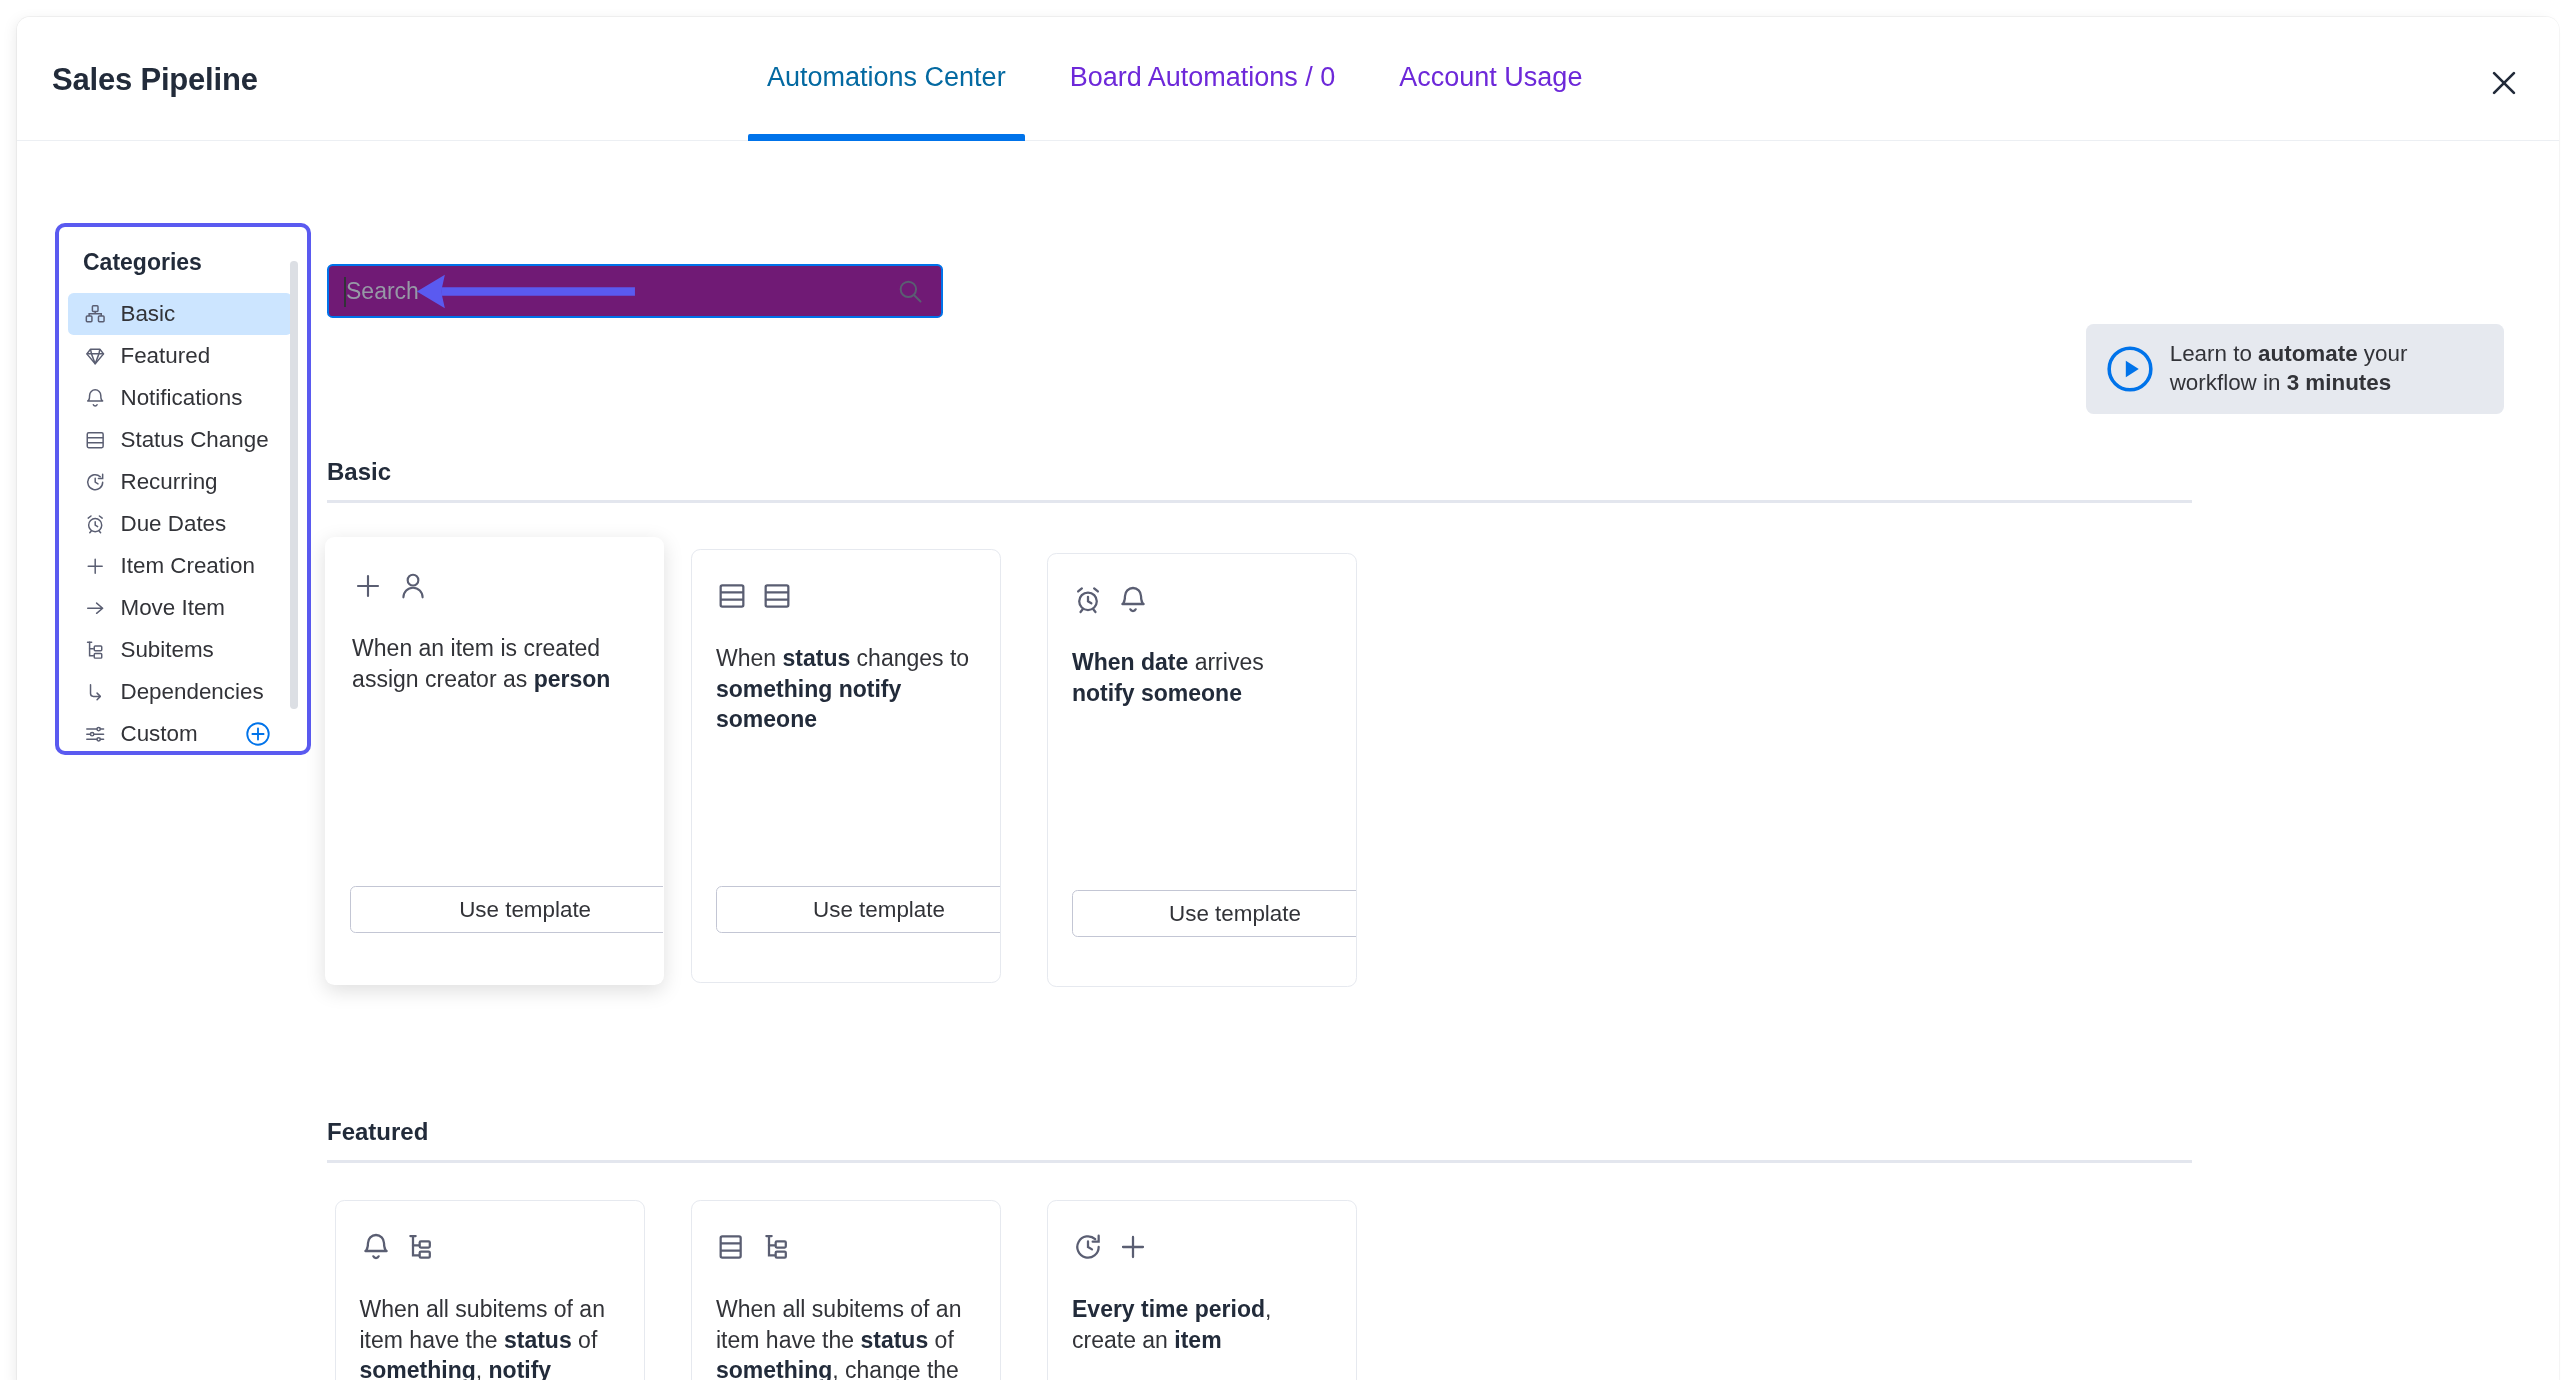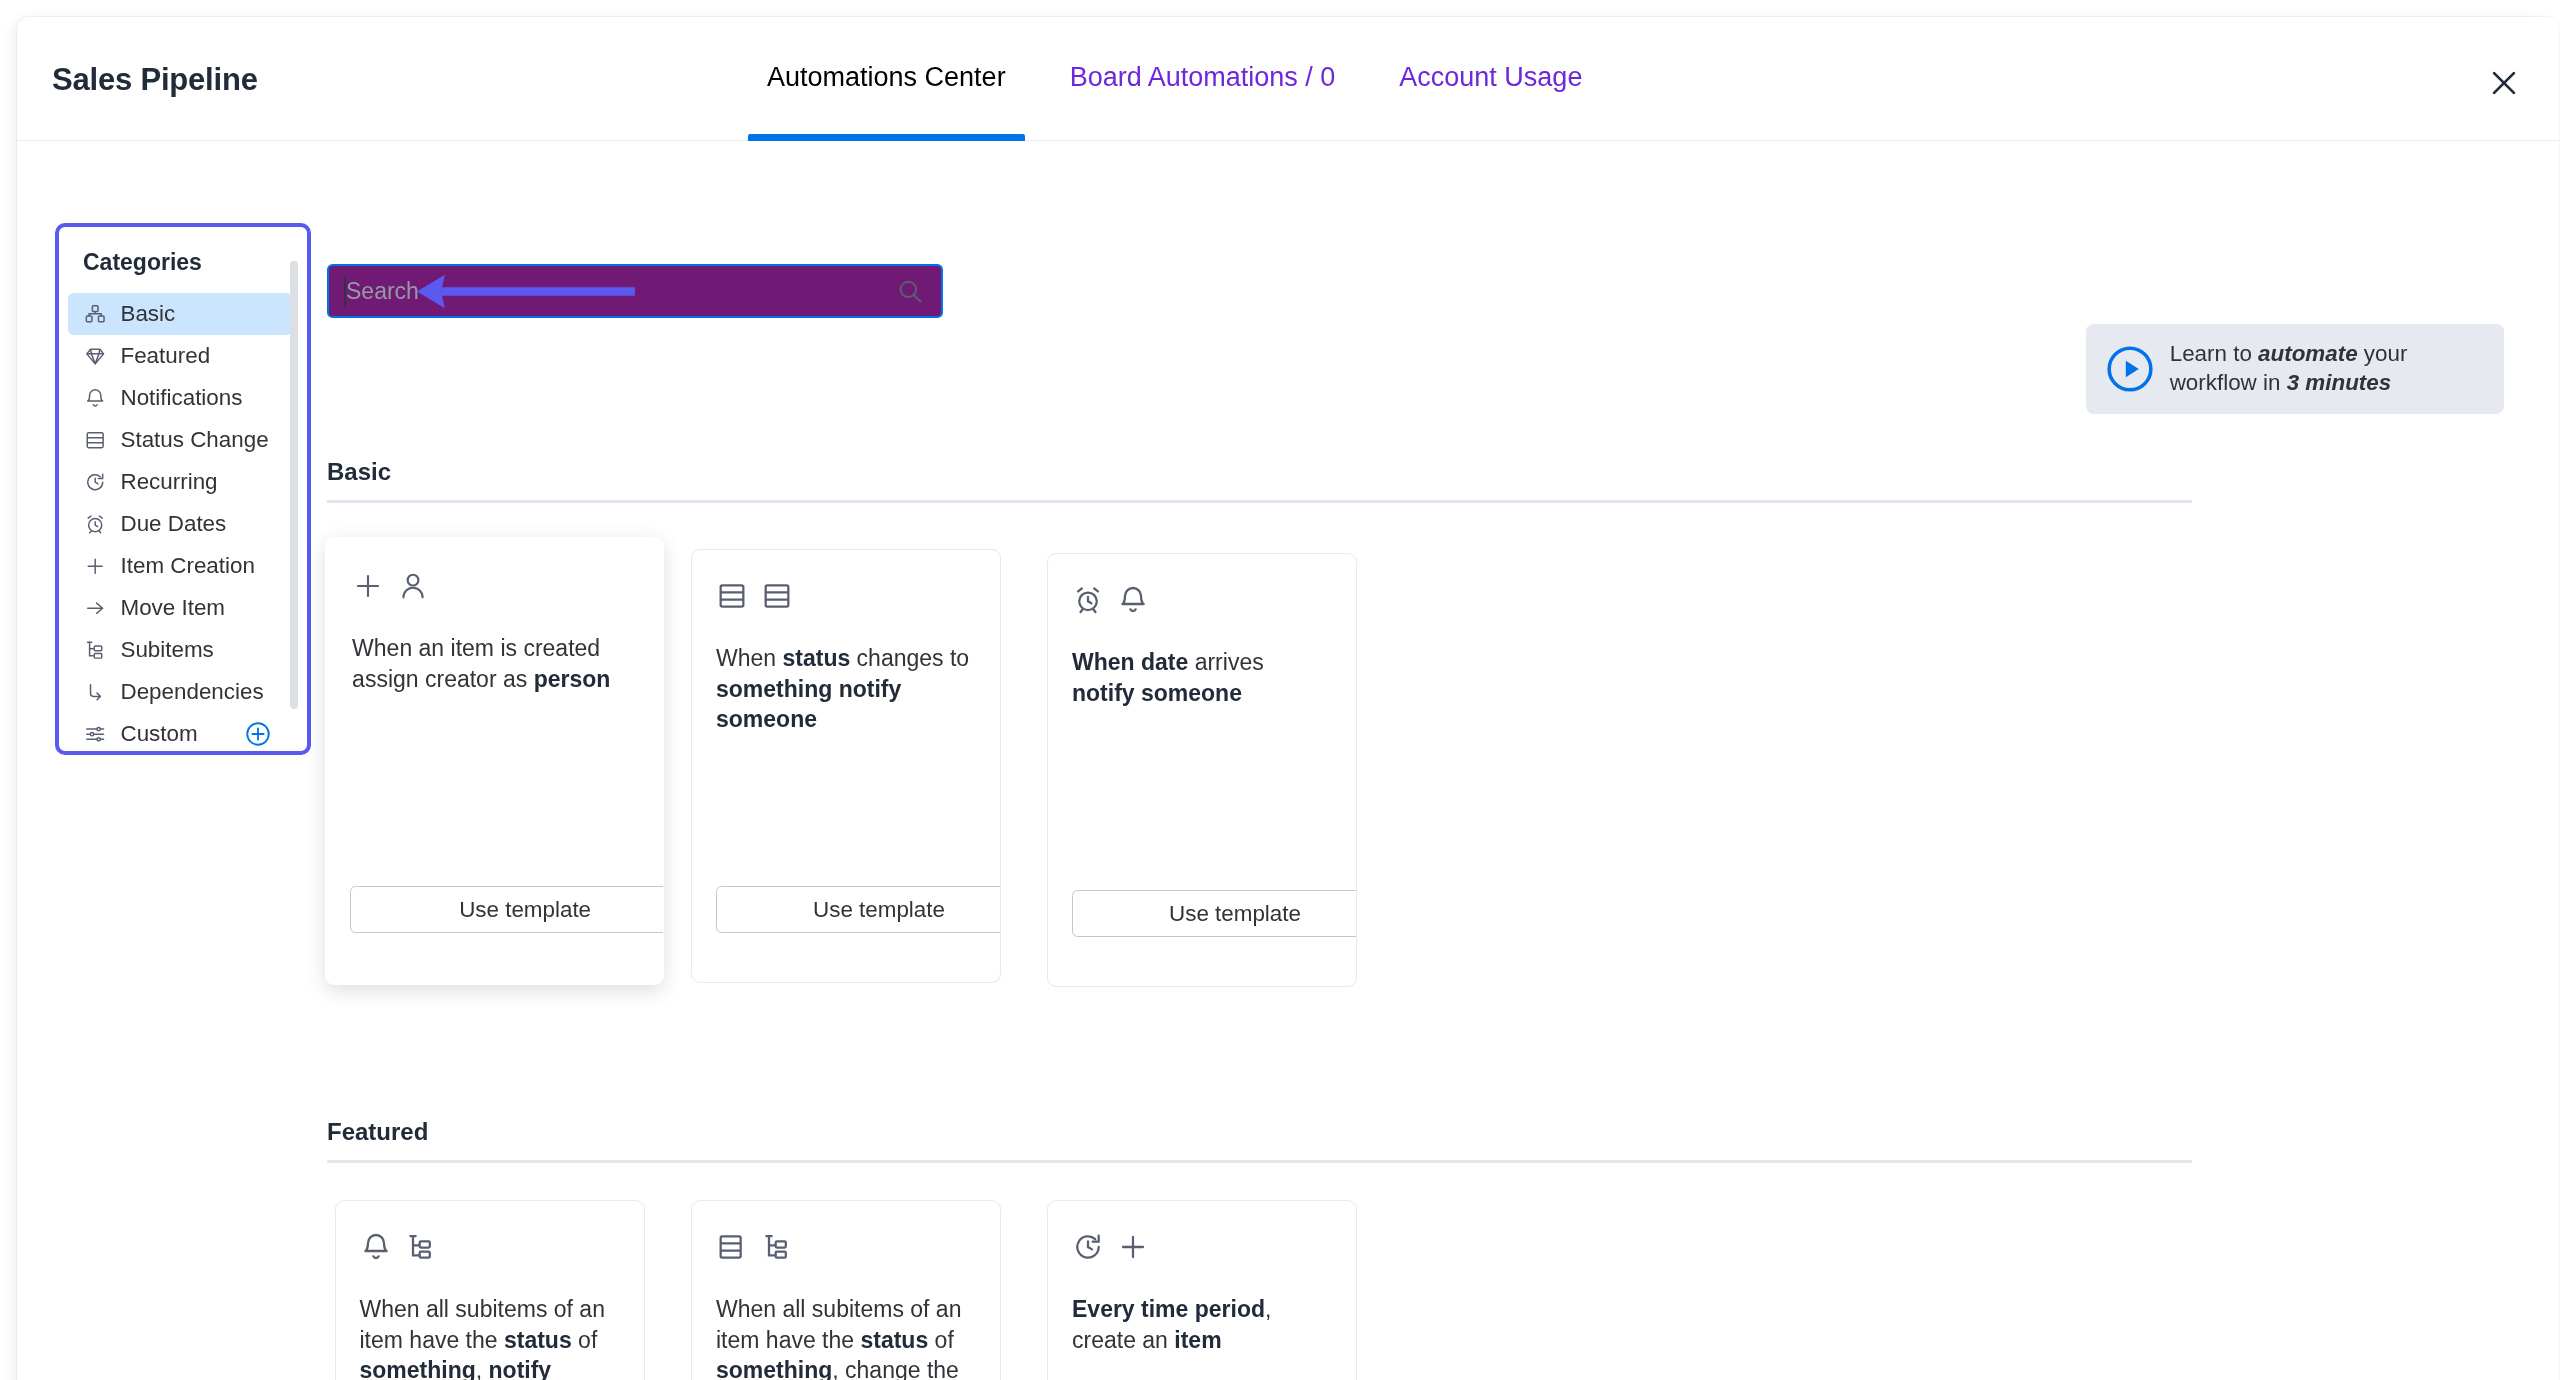--- a/index.html
+++ b/index.html
@@ -45,21 +45,21 @@
   }
   .tab {
     position: relative;
     height: 124px;
     padding: 45px 32px 0 32px;
     font-size: 27px;
     color: #6d28d9;
     cursor: pointer;
     white-space: nowrap;
   }
-  .tab.active { color: #000000; }
+  .tab.active { color: #0369a1; }
   .tab.active::after {
     content: "";
     position: absolute;
     left: 13px; right: 13px; bottom: 0;
     height: 7.5px;
     background: #0073ea;
     border-radius: 1.9px 1.9px 0 0;
   }
   #close-btn {
     position: absolute;
@@ -189,21 +189,21 @@
     padding: 0 18.7px;
     cursor: pointer;
   }
   #promo-play { width: 50px; height: 50px; flex: 0 0 auto; margin-right: 15px; }
   #promo-play svg { width: 50px; height: 50px; display: block; }
   #promo-text {
     font-size: 22.4px;
     color: #323338;
     line-height: 1.28;
   }
-  #promo-text b { font-weight: bold; font-style: italic; }
+  #promo-text b { font-weight: bold; }
 
   
   .section-title {
     position: absolute;
     font-size: 24px;
     font-weight: bold;
     color: #222b3a;
   }
   .section-rule {
     position: absolute;

